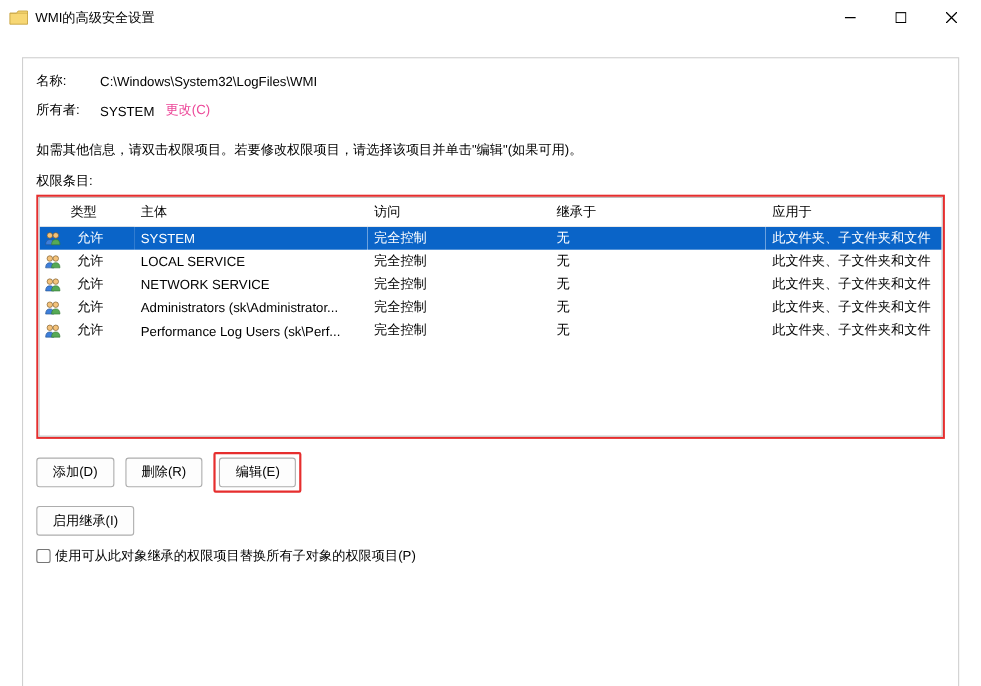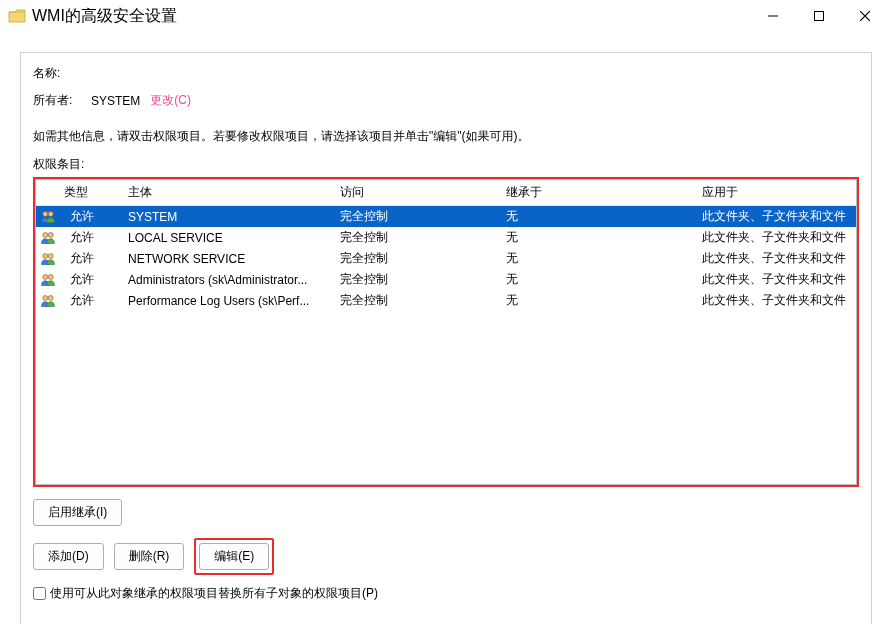--- a/index.html
+++ b/index.html
@@ -1,34 +1,34 @@
 <!DOCTYPE html>
 <html><head>
 <meta charset="utf-8">
 <style>
   * { box-sizing: border-box; margin: 0; padding: 0; }
   body { font-family: "Microsoft YaHei", "Segoe UI", Tahoma, sans-serif; font-size: 12px; background: #fff; color: #000; width: 892px; height: 624px; overflow: hidden; }
   .titlebar { display: flex; align-items: center; height: 32px; padding: 0 4px; }
   .titlebar .folder-icon { width: 18px; height: 14px; margin: 0 6px 0 4px; }
-  .titlebar .title { flex: 1; font-size: 16px; }
+  .titlebar .title { flex: 1; font-size: 12px; }
   .titlebar .winbtns { display: flex; }
   .titlebar .winbtn { width: 46px; height: 32px; display: flex; align-items: center; justify-content: center; }
   .content { border: 1px solid #d0d0d0; margin: 20px; padding: 12px 12px 0 12px; height: 578px; position: relative; }
   .row { display: flex; align-items: center; margin-bottom: 10px; }
   .label { width: 58px; }
   .value { }
   .linklike { color: #ec4899; margin-left: 10px; cursor: pointer; }
   .tabs { display: flex; border-bottom: 1px solid #d0d0d0; margin-top: 8px; }
   .tab { padding: 6px 20px; border: 1px solid transparent; border-bottom: none; margin-right: 2px; cursor: pointer; position: relative; top: 1px; background: #fff; }
   .tab.active { border-color: #d0d0d0; border-bottom: 1px solid #fff; }
   .red-box-tab { display: inline-block; border: 2px solid #e62e2e; padding: 1px; }
   .instructions { margin: 18px 0 10px 0; line-height: 1.6; }
   .list-label { margin-bottom: 4px; }
   .list-outer { border: 2px solid #e62e2e; padding: 0; }
-  .list-box { border: 1px solid #bfbfbf; height: 306px; overflow: auto; background: #fff; }
+  .list-box { border: 1px solid #bfbfbf; height: 218px; overflow: auto; background: #fff; }
   table { width: 100%; border-collapse: collapse; table-layout: fixed; }
   thead th { text-align: left; font-weight: normal; padding: 4px 6px; border-bottom: 1px solid #e5e5e5; background: #fff; position: sticky; top: 0; }
   thead th:first-child { padding-left: 28px; }
   tbody tr { height: 21px; }
   tbody tr.selected { background: #0a64c8; color: #fff; }
   tbody td { padding: 2px 6px; white-space: nowrap; overflow: hidden; text-overflow: ellipsis; }
   tbody td.iconcell { padding-left: 4px; display: flex; align-items: center; gap: 14px; }
   .people-icon { width: 16px; height: 16px; flex-shrink: 0; }
   col.c1 { width: 86px; }
   col.c2 { width: 212px; }
@@ -77,20 +77,21 @@
           <path d="M0 0 L10 10 M10 0 L0 10" stroke="#000" stroke-width="1.2"></path>
         </svg>
       </div>
   </div>
 </div>
 
 <div class="content">
 
   <div class="row">
     <span class="label">名称:</span>
+    <span class="value">C:\Windows\System32\LogFiles\WMI</span>
   </div>
   <div class="row">
     <span class="label">所有者:</span>
     <span class="value">SYSTEM</span>
     <span class="linklike">更改(C)</span>
   </div>
 
 
   <div class="instructions">如需其他信息，请双击权限项目。若要修改权限项目，请选择该项目并单击"编辑"(如果可用)。</div>
   <div class="list-label">权限条目:</div>
@@ -174,29 +175,29 @@
               <td>完全控制</td>
               <td>无</td>
               <td>此文件夹、子文件夹和文件</td>
             </tr>
           </tbody>
       </table>
     </div>
   </div>
 
   <div class="btnrow">
-    <button class="winbutton">启用继承(I)</button>
-  </div>
-
-  <div class="btnrow">
     <button class="winbutton">添加(D)</button>
     <button class="winbutton">删除(R)</button>
     <span class="red-box-btn">
       <button class="winbutton">编辑(E)</button>
     </span>
   </div>
 
+  <div class="btnrow">
+    <button class="winbutton">启用继承(I)</button>
+  </div>
+
   <div class="checkbox-row">
     <input type="checkbox" style="">
     <label>使用可从此对象继承的权限项目替换所有子对象的权限项目(P)</label>
   </div>
 
 </div>
 
 </body></html>

